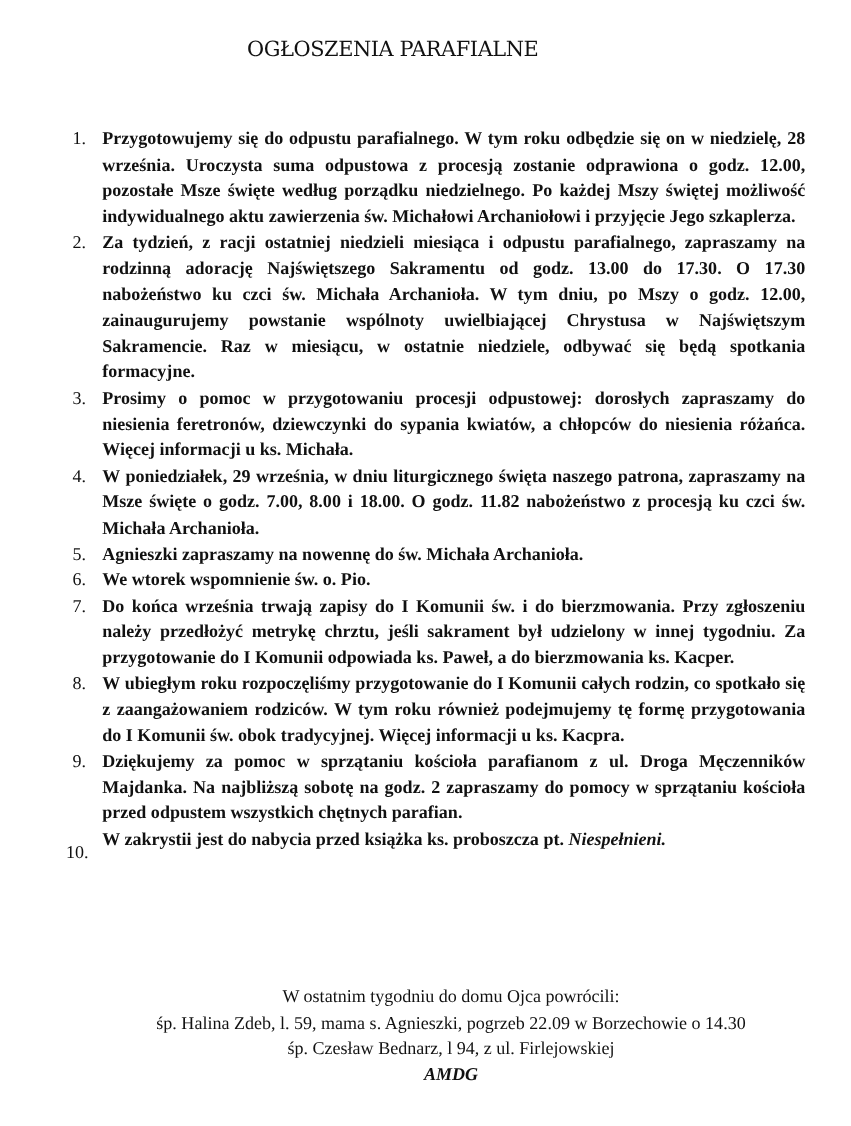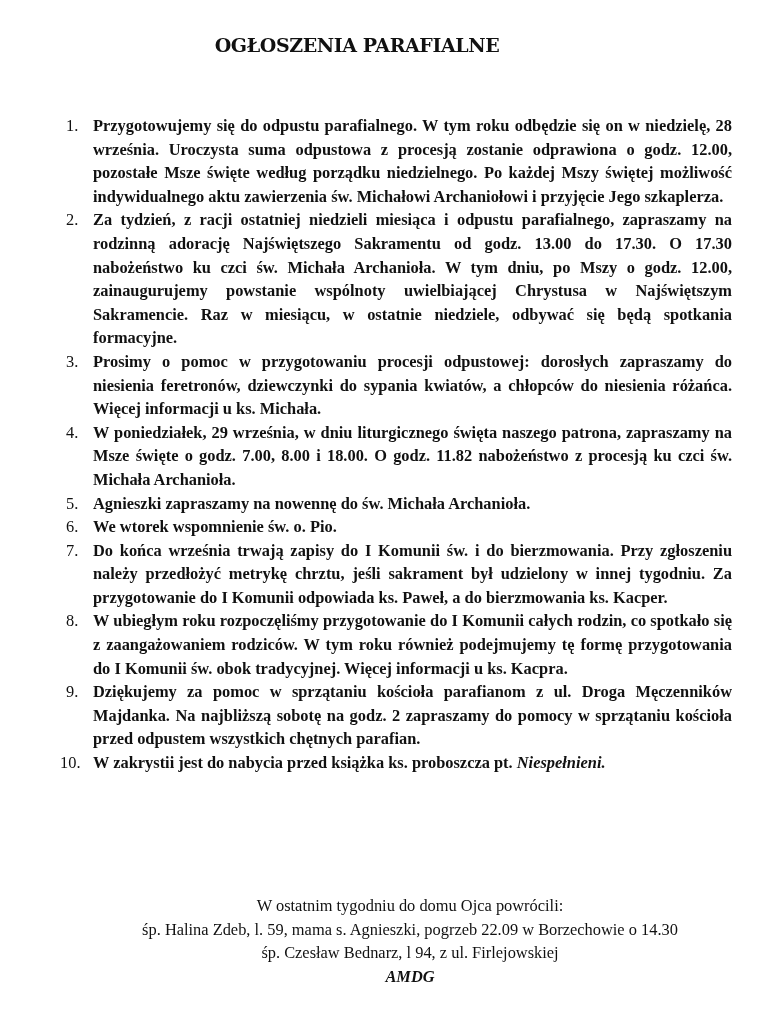--- a/index.html
+++ b/index.html
@@ -5,34 +5,34 @@
   html, body { margin: 0; padding: 0; background: #ffffff; }
   body {
     width: 774px; height: 1024px; overflow: hidden; position: relative;
     font-family: "Liberation Serif", "DejaVu Serif", serif;
     color: #111111;
   }
   .header {
     position: absolute; top: 31px; left: 0; width: 714px;
     text-align: center;
     font-family: "DejaVu Serif", "Liberation Serif", serif;
-    font-weight: bold; font-size: 19px; line-height: 29px;
+    font-weight: normal; font-size: 19px; line-height: 29px;
     letter-spacing: -0.4px;
   }
   .list {
     position: absolute; top: 114px; left: 66px; width: 666px;
     margin: 0; padding: 0; list-style: none;
     font-size: 16.4px; line-height: 23.6px;
     text-align: justify;
   }
   .list li { position: relative; padding-left: 27px; }
   .list li .num {
     position: absolute; left: 0; top: 0;
   }
-  .list li.wide .num { left: -6px; }
+  .list li.wide .num { left: -6px; margin-top: 12px; }
   .list li .body { display: block; font-weight: bold; }
   .list li.last .body { text-align: left; }
   .list em { font-style: italic; }
   .footer {
     position: absolute; top: 894px; left: 0; width: 820px;
     text-align: center;
     font-size: 16.4px; line-height: 23.6px;
   }
   .footer .amdg { font-style: italic; font-weight: bold; }
 </style>

